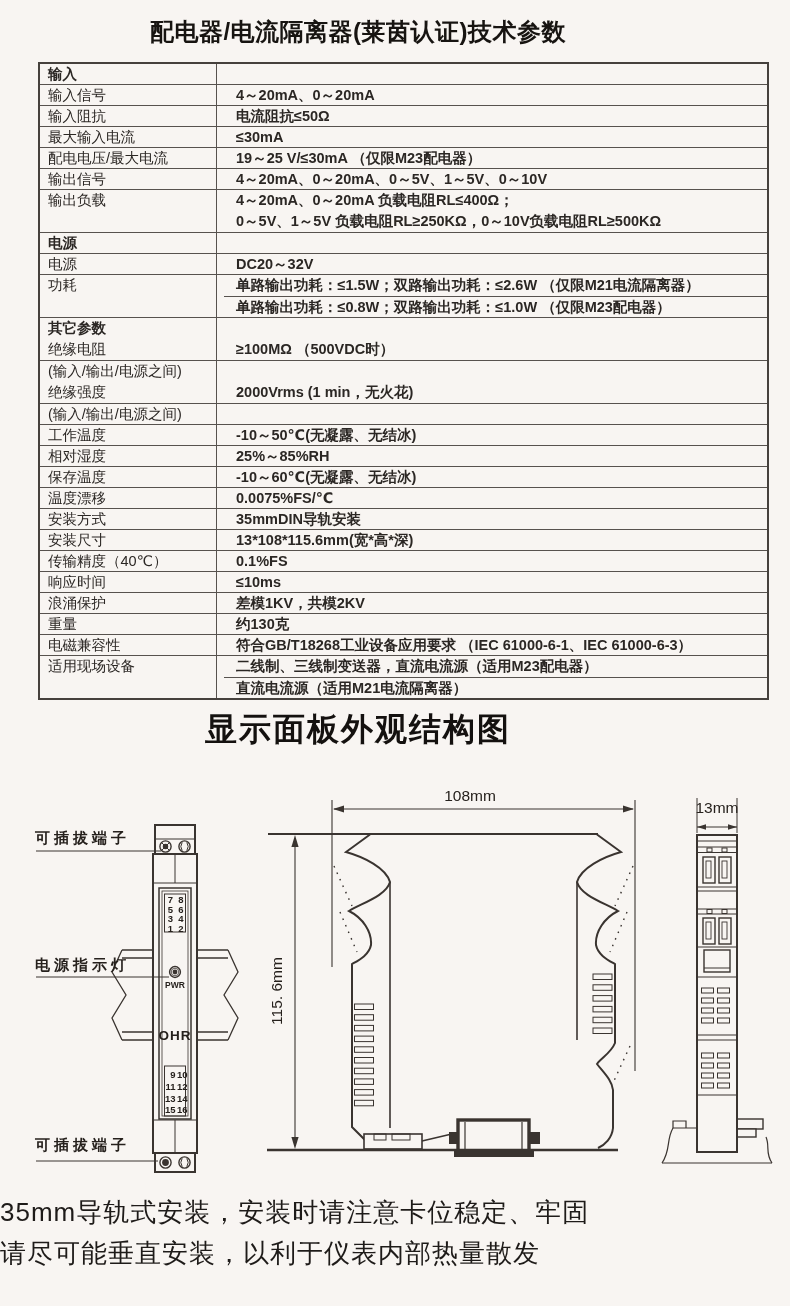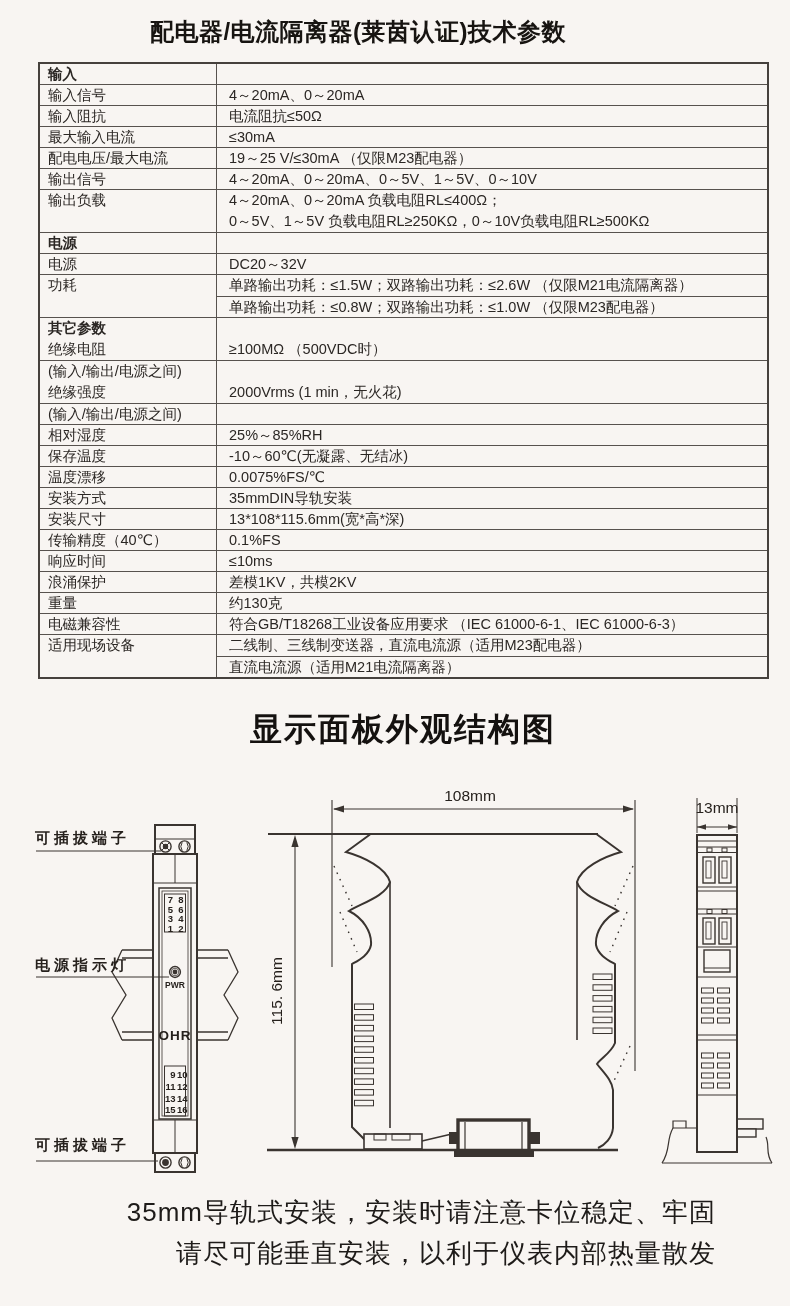--- a/index.html
+++ b/index.html
@@ -1,36 +1,36 @@
 <!DOCTYPE html>
 <html><head>
 <meta charset="utf-8">
 <style>
   html,body{margin:0;padding:0;}
   body{width:790px;height:1306px;background:#f8f5f2;font-family:"Liberation Sans","DejaVu Sans",sans-serif;position:relative;overflow:hidden;}
   #page{position:absolute;inset:0;width:716px;height:1306px;}
   .doc-title{position:absolute;top:16px;left:0;width:100%;text-align:center;font-size:24px;font-weight:bold;color:#171411;letter-spacing:0.5px;}
   .spec-table{position:absolute;left:38px;top:62px;width:731px;border:2px solid #46413d;box-sizing:border-box;background:transparent;}
   .trow{display:flex;border-top:1px solid #575túź250;height:20px;}
-  .trow{border-top:1px solid #57524e;}
+  .trow{border-top:1px solid #57524e;gap:7px;}
   .trow:first-child{border-top:none;}
   .trow.d{height:42px;}
   .cell{box-sizing:border-box;color:#2b2724;font-size:14.5px;}
   .lab{width:177px;border-right:1px solid #57524e;padding-left:8px;line-height:20px;white-space:nowrap;}
   .sec .lab{font-weight:bold;}
-  .val{flex:1;padding-left:12px;line-height:20px;white-space:nowrap;}
+  .val{flex:1;padding-left:12px;line-height:20px;white-space:nowrap;font-weight:bold;}
   .lline{height:21px;line-height:21px;}
   .lline.b{font-weight:bold;}
   .val.bottom{display:flex;align-items:flex-end;}
   .val.bottom div{height:21px;line-height:21px;}
   .val.stack{padding-left:0;display:flex;flex-direction:column;}
   .vline{padding-left:12px;height:21px;line-height:21px;flex:1;}
   .stack.divd .vline + .vline{border-top:1px solid #57524e;}
-  .diagram-title{position:absolute;top:708px;left:0;width:100%;text-align:center;font-size:32px;font-weight:bold;color:#14110f;letter-spacing:2px;margin-left:45px;}
-  .footer-note{position:absolute;top:1192px;left:0;width:100%;text-align:right;font-size:26px;line-height:41px;color:#1e1b19;letter-spacing:1px;}
+  .diagram-title{position:absolute;top:708px;left:0;width:100%;text-align:center;font-size:32px;font-weight:bold;color:#14110f;letter-spacing:2px;}
+  .footer-note{position:absolute;top:1192px;left:0;width:100%;text-align:left;font-size:26px;line-height:41px;color:#1e1b19;letter-spacing:1px;}
   svg{position:absolute;left:0;top:775px;}
   svg .ln{stroke:#3a3430;fill:none;}
   svg .fillbg{fill:#f8f5f2;}
   svg .dk{fill:#3a3430;}
   .cjk-label{font-size:15px;font-weight:600;letter-spacing:4px;fill:#26211d;}
   .dimtext{font-size:15.5px;fill:#26211d;}
   .tnum{font-size:9.5px;font-weight:bold;fill:#26211d;}
   .pwrtext{font-size:8.5px;font-weight:bold;fill:#26211d;}
   .brandtext{font-size:13.5px;font-weight:bold;letter-spacing:1px;fill:#26211d;}
 </style>
@@ -102,20 +102,24 @@
           <div class="lline">(输入/输出/电源之间)</div>
           <div class="lline">绝缘强度</div>
         </div>
         <div class="cell val bottom">
           <div>2000Vrms (1 min，无火花)</div>
         </div>
       </div>
       <div class="trow">
         <div class="cell lab">(输入/输出/电源之间)</div>
         <div class="cell val"></div>
+      </div>
+      <div class="trow">
+        <div class="cell lab">工作温度</div>
+        <div class="cell val">-10～50℃(无凝露、无结冰)</div>
       </div>
       <div class="trow">
         <div class="cell lab">相对湿度</div>
         <div class="cell val">25%～85%RH</div>
       </div>
       <div class="trow">
         <div class="cell lab">保存温度</div>
         <div class="cell val">-10～60℃(无凝露、无结冰)</div>
       </div>
       <div class="trow">

